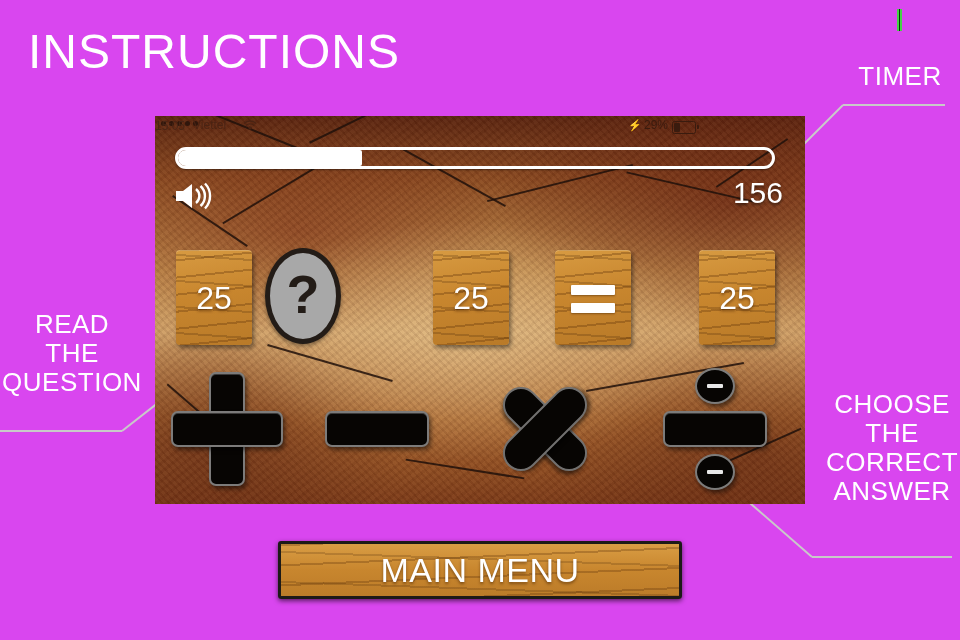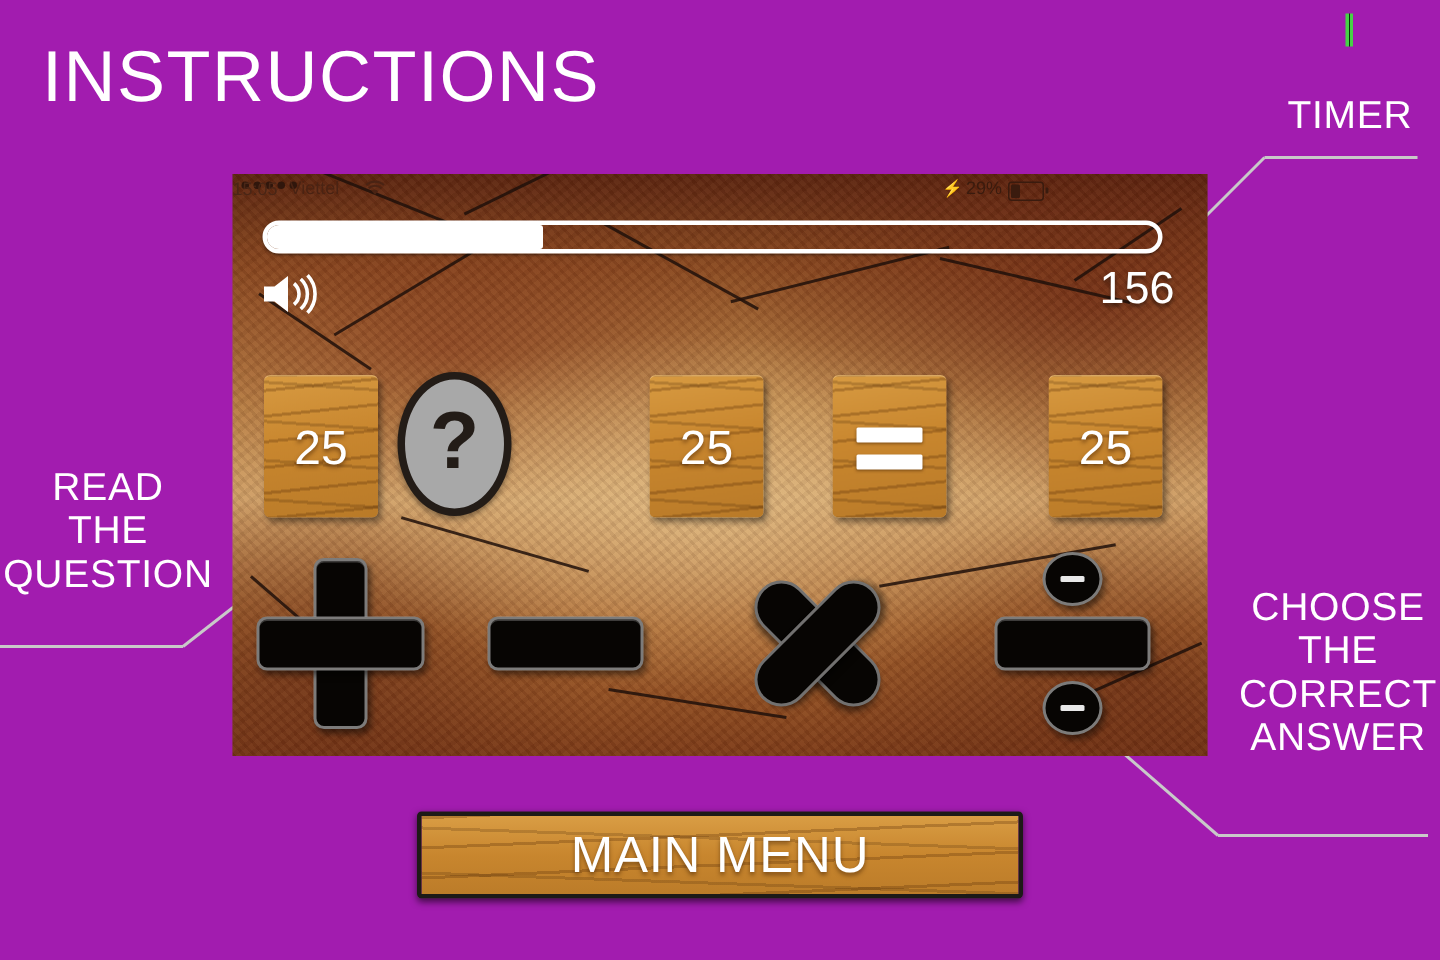--- a/index.html
+++ b/index.html
@@ -1,21 +1,21 @@
 <!DOCTYPE html>
 <html><head>
 <meta charset="utf-8">
 <style>
   html,body{margin:0;padding:0;background:#000;}
   body{
     width:960px;height:640px;overflow:hidden;position:relative;
     font-family:"Liberation Sans", sans-serif;
     -webkit-font-smoothing:antialiased;
   }
-  .root{position:absolute;inset:0;background:#a21caf;}
+  .root{position:absolute;inset:0;background:#d946ef;}
 
   
   .page-title{
     position:absolute;left:28px;top:28px;
     color:#fff;font-size:48px;font-weight:400;letter-spacing:1px;
     line-height:1;
   }
 
   
   .green-mark{

